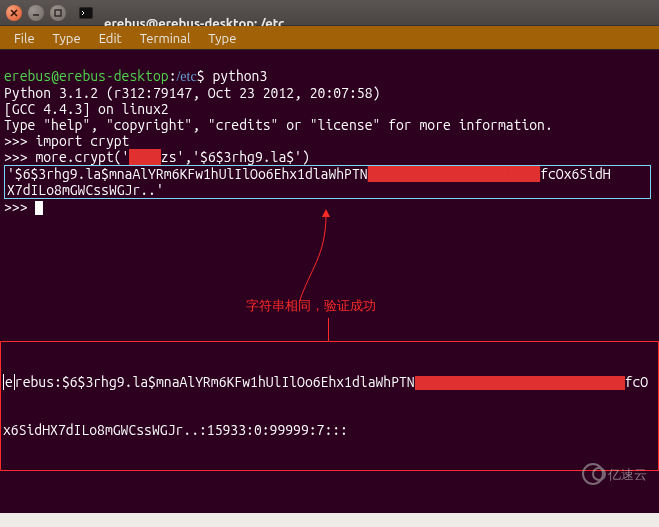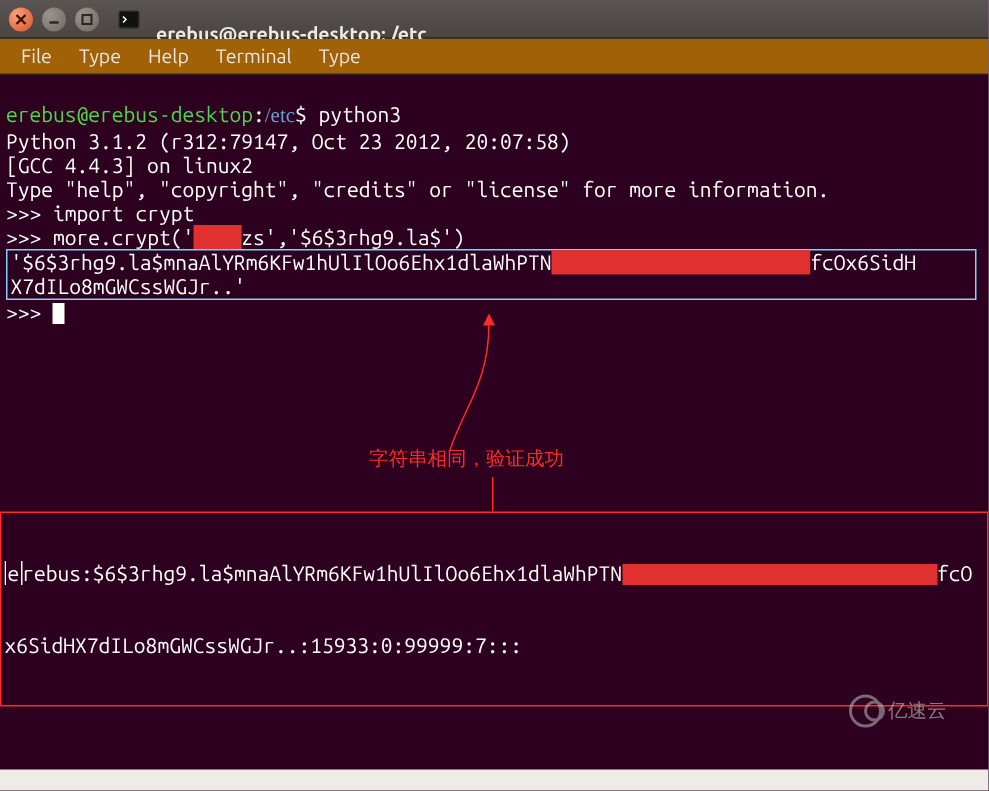--- a/index.html
+++ b/index.html
@@ -39,21 +39,21 @@
   .arrow.down { border-top: 8px solid #ff2a2a; }
 
   
   .bottom-block { position: absolute; left: 0; right: 0; bottom: 24px; }
   .bottom-box { border: 1px solid #ff2a2a; background: #2c001e; padding: 0 2px; font-family: "Ubuntu Mono", monospace; font-size: 14px; line-height: 16px; color: #fff; }
   .bottom-row1 { white-space: nowrap; overflow: hidden; }
   .hi-e { border: 1px solid #fff; padding: 0 1px; }
   .red-tail { display:inline-block; background:#e03030; height:14px; vertical-align:middle; }
 
   
-  .wm { position: absolute; right: 28px; bottom: 42px; opacity: .55; display:flex; align-items:center; gap:4px; color:#d8d8d8; font-size:13px; }
+  .wm { position: absolute; right: 12px; bottom: 42px; opacity: .55; display:flex; align-items:center; gap:4px; color:#d8d8d8; font-size:13px; }
   .wm-circ { width: 22px; height: 22px; border: 2px solid #bdbdbd; border-radius: 50%; position: relative; }
   .wm-circ::after { content:""; position:absolute; width:10px; height:10px; border:2px solid #bdbdbd; border-radius:50%; top:2px; right:-4px; }
 
   
   .footer { position: absolute; left:0; right:0; bottom:0; height: 14px; background: #efece8; }
 </style>
 </head>
 <body>
 
 <div class="window">
@@ -82,21 +82,21 @@
           <rect x="2" y="3" width="12" height="10" fill="#111"></rect>
           <path d="M4 6 L6 8 L4 10" stroke="#fff" stroke-width="1" fill="none"></path>
         </svg>
     </span>
     <span class="title-text">erebus@erebus-desktop: /etc</span>
   </div>
 
   <div class="menubar">
     <span class="menu-item">File</span>
     <span class="menu-item">Type</span>
-    <span class="menu-item">Help</span>
+    <span class="menu-item">Edit</span>
     <span class="menu-item">Terminal</span>
     <span class="menu-item">Type</span>
   </div>
 
   <div class="term">
 <span class="prompt-user">erebus@erebus-desktop</span><span class="text">:</span><span class="prompt-path">/etc</span><span class="text">$</span> <span class="text">python3</span>
 <span class="text">Python 3.1.2 (r312:79147, Oct 23 2012, 20:07:58)</span>
 <span class="text">[GCC 4.4.3] on linux2</span>
 <span class="text">Type "help", "copyright", "credits" or "license" for more information.</span>
 <span class="text">&gt;&gt;&gt;</span> <span class="text">import crypt</span>

